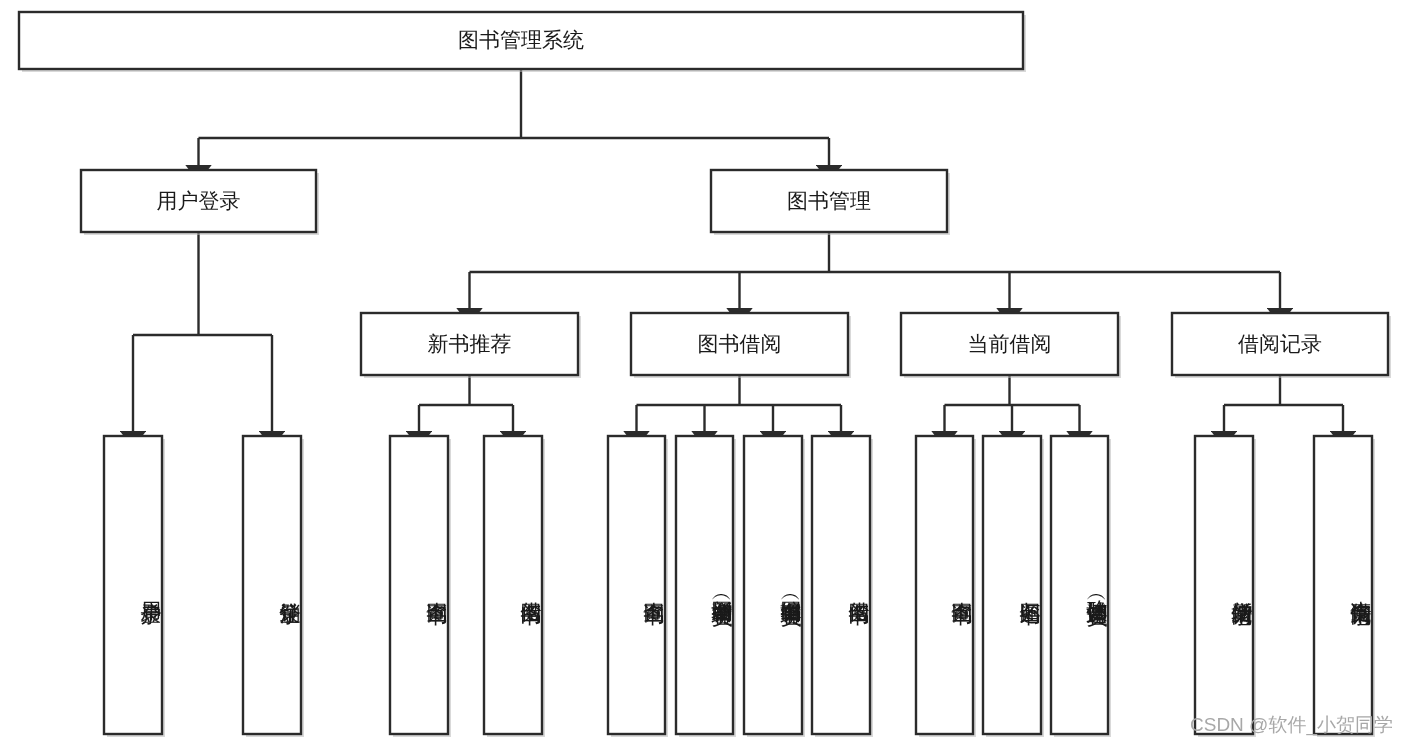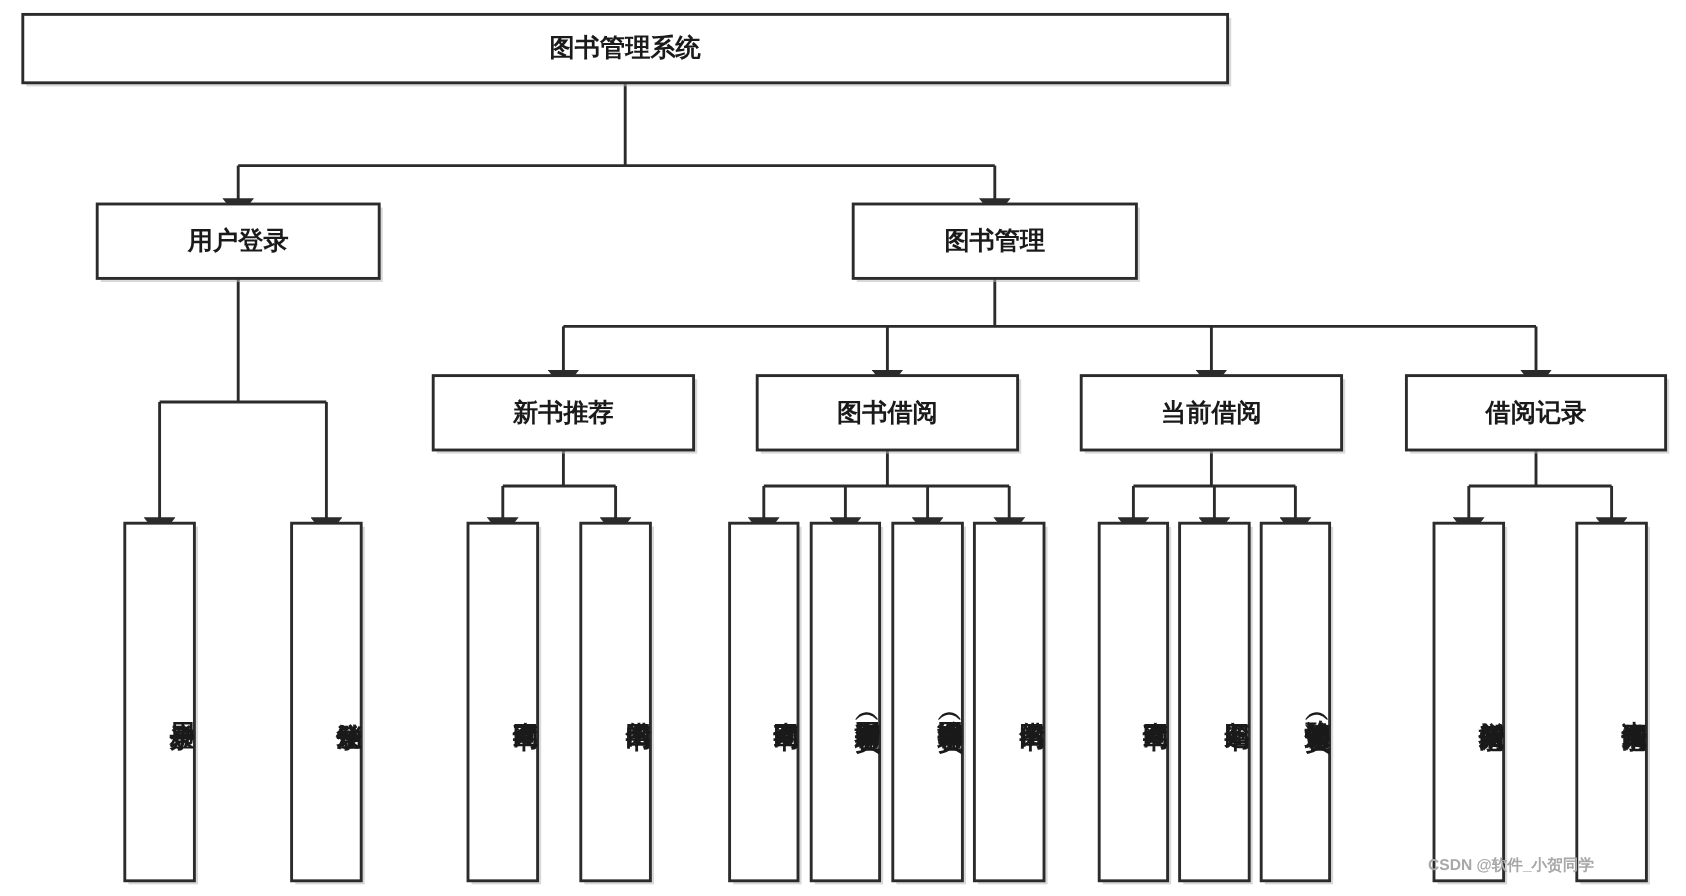--- a/index.html
+++ b/index.html
@@ -11,21 +11,20 @@
     width: 1405px;
     height: 747px;
     font-family: "Liberation Sans", "DejaVu Sans", sans-serif;
     overflow: hidden;
   }
   #diagram-root {
     position: relative;
     width: 1405px;
     height: 747px;
     background: #ffffff;
-    font-weight: bold;
   }
   svg#flow-svg {
     position: absolute;
     left: 0;
     top: 0;
     width: 1405px;
     height: 747px;
   }
   .node-rect {
     fill: #ffffff;
@@ -60,21 +59,21 @@
     font-size: 21px;
     line-height: 1.08;
     color: #1a1a1a;
     letter-spacing: 1px;
     white-space: nowrap;
     pointer-events: none;
   }
   .watermark {
     position: absolute;
     font-family: "Liberation Sans", "DejaVu Sans", sans-serif;
-    font-size: 13px;
+    font-size: 19px;
     color: #a8a8a8;
     white-space: nowrap;
     left: 1190px;
     top: 712px;
   }
 </style>
 </head>
 <body>
 
 <div id="diagram-root">

